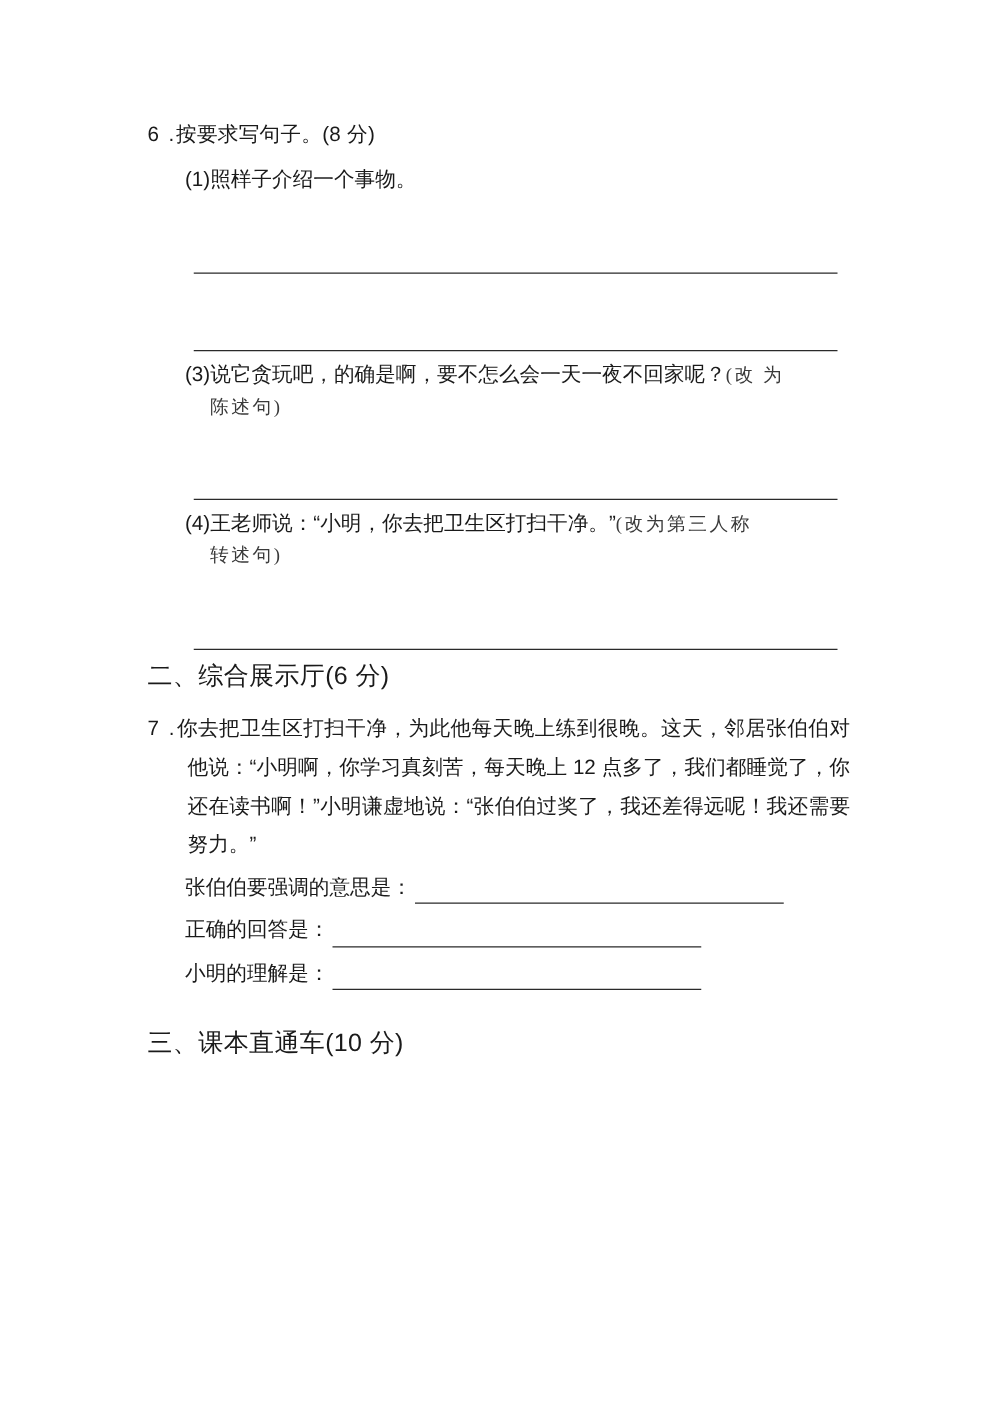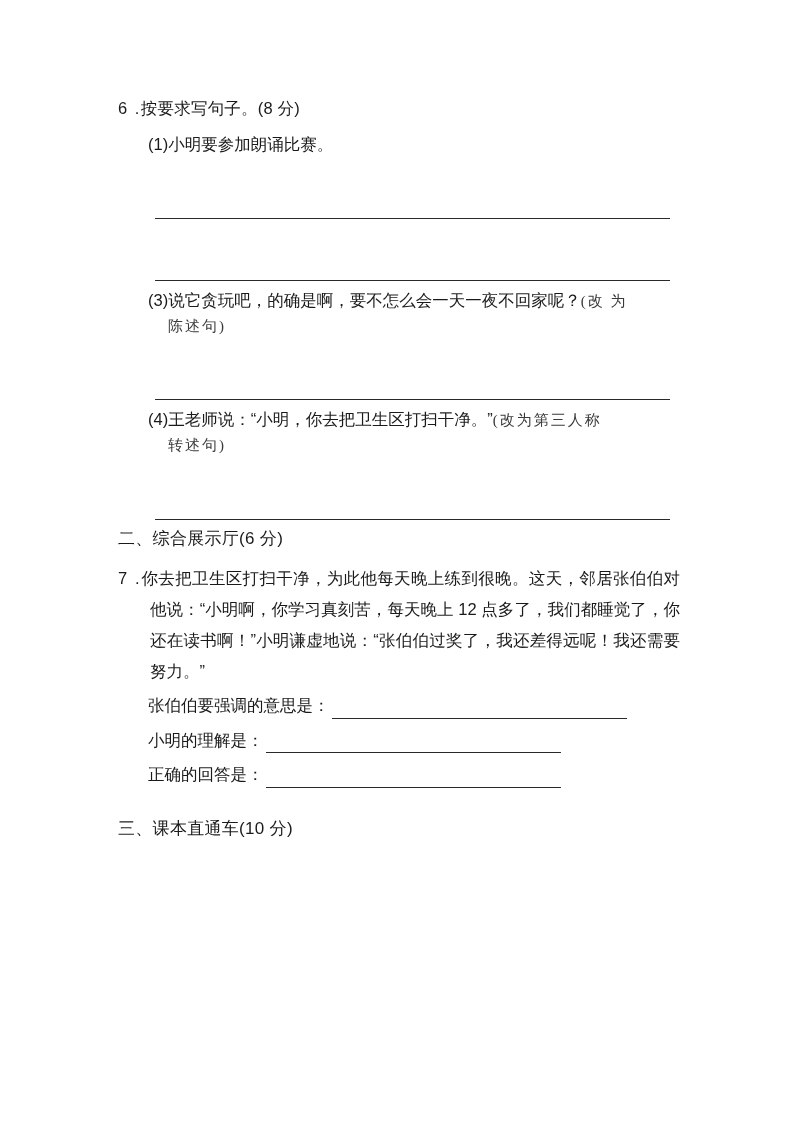--- a/index.html
+++ b/index.html
@@ -36,21 +36,21 @@
     line-height: 1.5;
     margin: 0 0 10px 0;
     letter-spacing: 0.2px;
     white-space: nowrap;
   }
   .q-head .num {
     letter-spacing: 1.5px;
   }
 
   .section-head {
-    font-size: 17px;
+    font-size: 20px;
     line-height: 1.5;
     margin: 0 0 12px 0;
     letter-spacing: 0.3px;
     white-space: nowrap;
   }
 
   
   .sub-item {
     margin: 0 0 4px 0;
     padding-left: 30px;
@@ -150,21 +150,21 @@
 <body>
 
 <div class="page">
   <div class="content">
 
     <div class="q-head">
       <span class="num">6 .</span><span>按要求写句子。</span><span>(8 分)</span>
     </div>
 
     <div class="sub-item">
-      <span>(1)</span><span>小明要参加朗诵比赛。</span>
+      <span>(1)</span><span>照样子介绍一个事物。</span>
     </div>
     <div class="answer-rule sp-top-3">
       <span class="rule"></span>
     </div>
 
     <div class="answer-rule sp-top-3">
       <span class="rule"></span>
     </div>
 
     <div class="sub-item">
@@ -189,27 +189,27 @@
 
     <div class="q-para">
       <span class="num">7 .</span><span>你去把卫生区打扫干净，为此他每天晚上练到很晚。这天，邻居张</span><span>伯伯对他说：“小明啊，你学习真刻苦，每天晚上 12 点多了，我</span><span>们都睡觉了，你还在读书啊！”小明谦虚地说：“张伯伯过奖了，</span><span>我还差得远呢！我还需要努力。”</span>
     </div>
 
     <div class="fill-row sp-top-2">
       <span class="label">张伯伯要强调的意思是：</span>
       <span class="blank"></span>
     </div>
     <div class="fill-row">
+      <span class="label">正确的回答是：</span>
+      <span class="blank"></span>
+    </div>
+    <div class="fill-row">
       <span class="label">小明的理解是：</span>
       <span class="blank"></span>
     </div>
-    <div class="fill-row">
-      <span class="label">正确的回答是：</span>
-      <span class="blank"></span>
-    </div>
 
     <div class="section-head sp-top-3">
       <span>三、</span><span>课本直通车</span><span>(10 分)</span>
     </div>
 
 
   </div>
 </div>
 
 </body></html>

